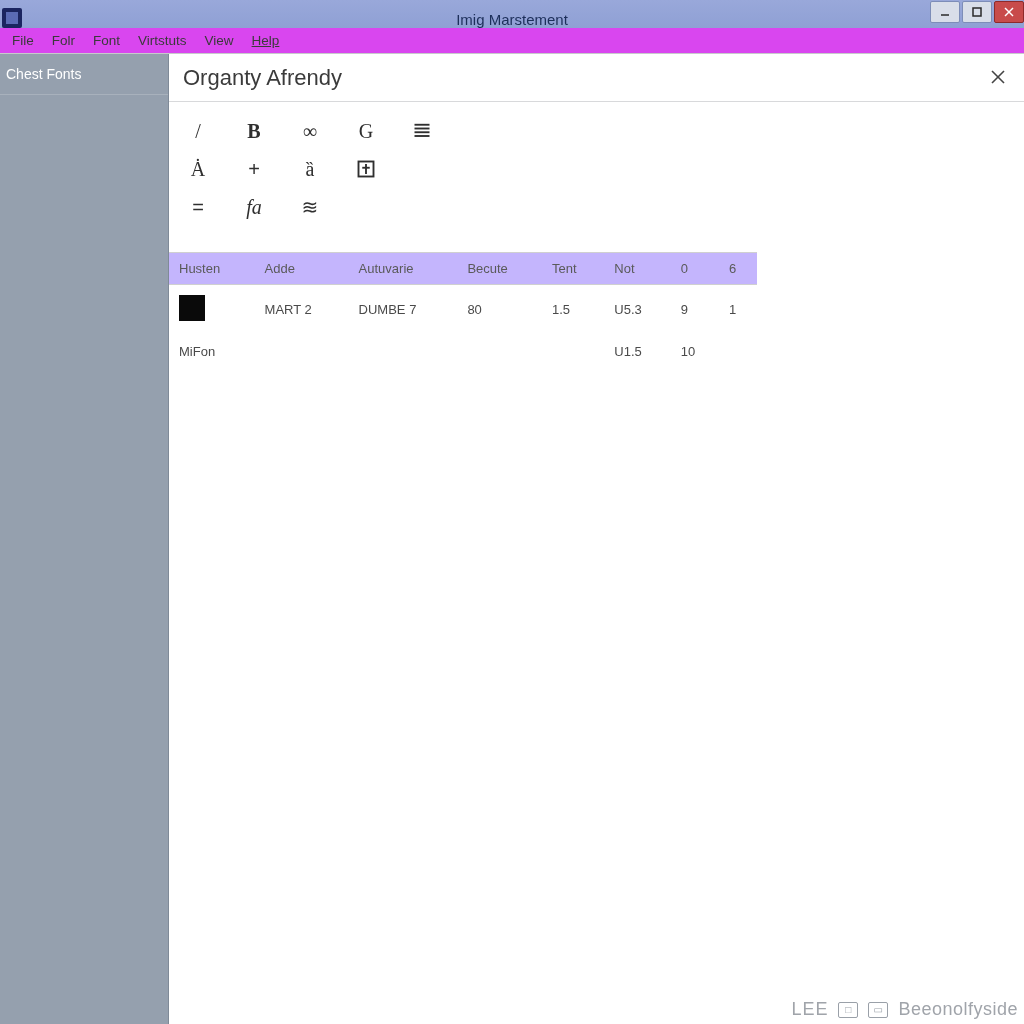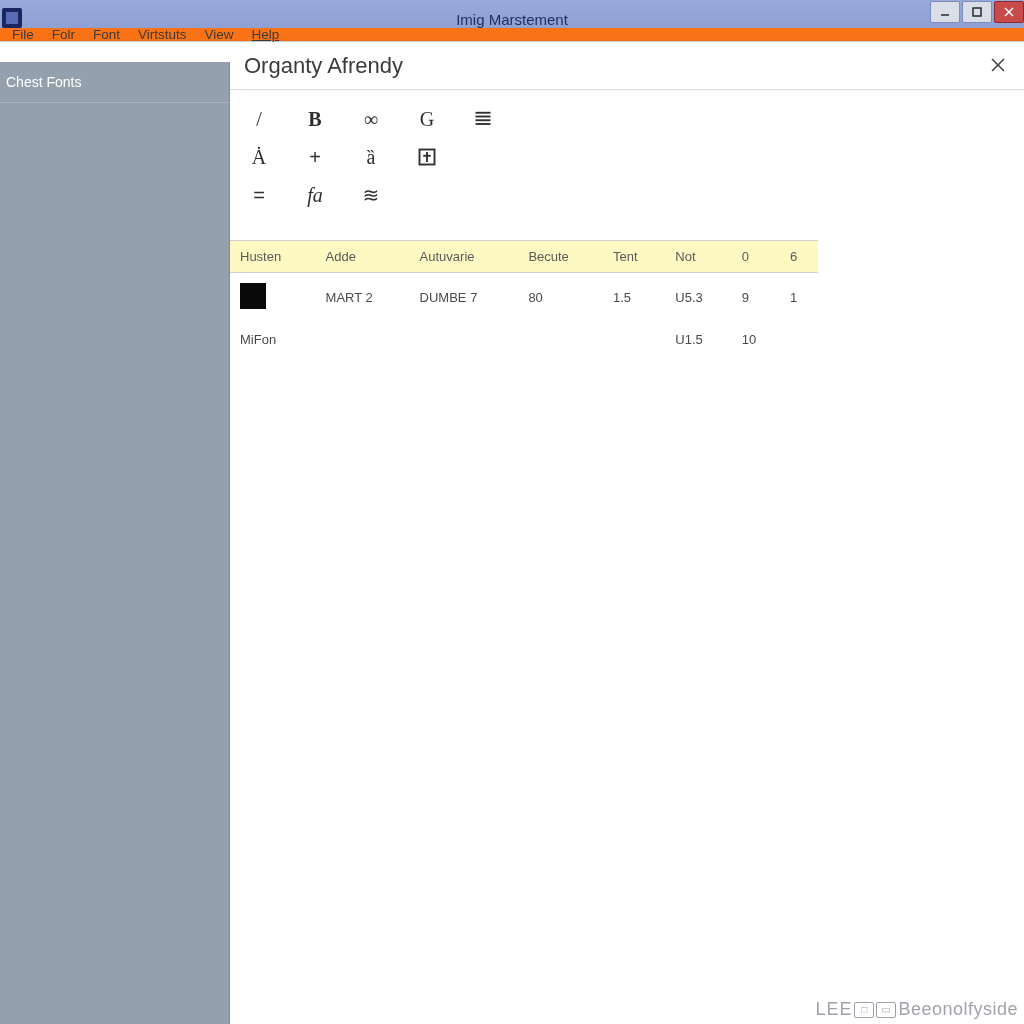--- a/index.html
+++ b/index.html
@@ -11,55 +11,55 @@
   .titlebar .app-icon { width: 20px; height: 20px; margin-left: 2px; background: #1b2560; border-radius: 2px; display: inline-block; position: relative; }
   .titlebar .app-icon::after{content:""; position:absolute; inset:4px; background:#5a6bb5;}
   .titlebar .title { position: absolute; left: 50%; transform: translateX(-50%); font-size: 15px; color: #1d2f5a; }
   .winbtns { position: absolute; right: 0; top: 0; height: 100%; display: flex; }
   .winbtn { width: 30px; height: 22px; margin-top: 1px; margin-right: 2px; display: flex; align-items: center; justify-content: center; background: #d9dee9; border: 1px solid #7d8db8; border-radius: 2px; font-family: monospace; font-size: 12px; color:#2a2a2a; }
   .winbtn.close { background: #c84b4b; border-color:#8e2a2a; color:#fff0f0; margin-right:0;}
   .winbtn.close svg line{stroke:#fff;}
   .winbtn svg { width: 10px; height: 10px; stroke: #2a2a2a; stroke-width: 1.5; fill: none; }
 
   
-  .menubar { height: 14px; background: #f97316; border-bottom: 1px solid #c8c9cc; display: flex; align-items: center; padding-left: 4px; gap: 2px; font-size: 13.5px; color:#3a3a3a;}
+  .menubar { height: 26px; background: #d946ef; border-bottom: 1px solid #c8c9cc; display: flex; align-items: center; padding-left: 4px; gap: 2px; font-size: 13.5px; color:#3a3a3a;}
   .menuitem { padding: 3px 8px; border-radius: 3px; cursor: default; }
   .menuitem .ul { text-decoration: underline; }
 
   
   .body { flex: 1 1 auto; display: flex; min-height: 0; }
 
-  .sidebar { width: 230px; background: #95a0ae; color: #fff; border-right: 1px solid #7f8a98; display: flex; flex-direction: column; margin-top: 20px; }
+  .sidebar { width: 169px; background: #95a0ae; color: #fff; border-right: 1px solid #7f8a98; display: flex; flex-direction: column; }
   .side-item { padding: 12px 10px 12px 6px; font-size: 14px; color: #f2f4f7; border-bottom: 1px solid rgba(255,255,255,0.18); cursor: default; }
   .side-item.selected { background: #4e6da0; }
   .side-item.header { background:#95a0ae; color:#fff; font-weight:400; }
 
   .main { flex: 1 1 auto; display: flex; flex-direction: column; background: #fff; min-width: 0; position: relative; }
 
   .panel-header { height: 48px; display: flex; align-items: center; justify-content: space-between; padding: 0 12px 0 14px; border-bottom: 1px solid #d8d9db; }
   .panel-title { font-size: 22px; color: #3b3b3b; font-weight: 400; }
   .panel-close { font-size: 22px; font-weight: 300; color: #555; padding: 2px 6px; cursor: default; line-height:1; }
 
   
   .glyphbar { padding: 10px 10px 2px 10px; }
   .glyphrow { display: flex; gap: 26px; padding: 4px 4px; }
   .glyph { width: 30px; height: 30px; display: flex; align-items: center; justify-content: center; font-size: 20px; font-family: "Times New Roman", Georgia, serif; color: #2f2f2f; border-radius: 4px; cursor: default;}
   .glyph svg { width: 20px; height: 20px; stroke: #2f2f2f; fill: none; stroke-width: 1.5; }
   .glyph-list svg line{stroke:#2f2f2f;}
 
   
   .table-wrap { margin: 24px 0 0 0; width: 588px; }
   table.data { border-collapse: collapse; width: 100%; font-size: 13px; color:#4a4a4a; }
-  table.data th { text-align: left; font-weight: 400; color: #5a5a5a; padding: 8px 10px; border-top: 1px solid #d0d0d0; border-bottom: 1px solid #d0d0d0; background:#fef9c3;}
+  table.data th { text-align: left; font-weight: 400; color: #5a5a5a; padding: 8px 10px; border-top: 1px solid #d0d0d0; border-bottom: 1px solid #d0d0d0; background:#c4b5fd;}
   table.data td { padding: 10px 10px; vertical-align: middle; color:#4a4a4a;}
   .swatch { width: 26px; height: 26px; background: #0a0a0a; display: inline-block; }
   table.data tr.row td { }
 
   
-  .statusbar { position: absolute; right: 6px; bottom: 4px; color: #a0a4aa; font-size: 18px; letter-spacing: 0.5px; display:flex; align-items:center; gap:2px;}
+  .statusbar { position: absolute; right: 6px; bottom: 4px; color: #a0a4aa; font-size: 18px; letter-spacing: 0.5px; display:flex; align-items:center; gap:10px;}
   .status-ico { display:inline-flex; width:20px; height:16px; border:1.5px solid #9aa0a8; border-radius:2px; align-items:center; justify-content:center; font-size:10px; color:#9aa0a8;}
 </style>
 </head>
 <body>
 
 <div class="titlebar">
   <span class="app-icon"></span>
   <span class="title">Imig Marstement</span>
   <div class="winbtns">
     <div class="winbtn">

